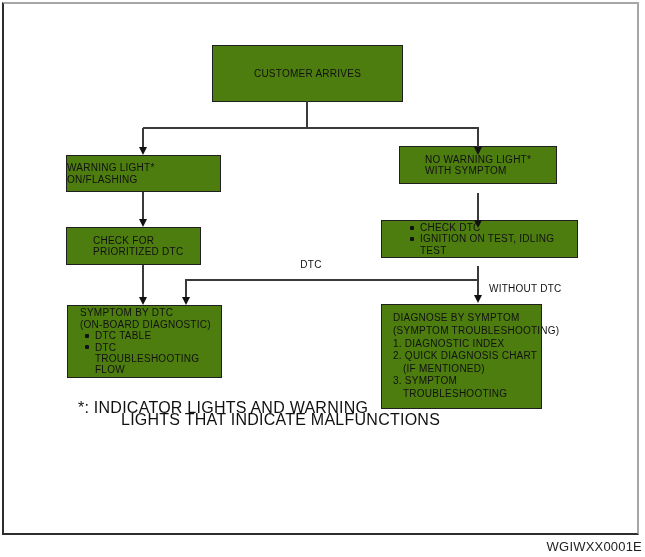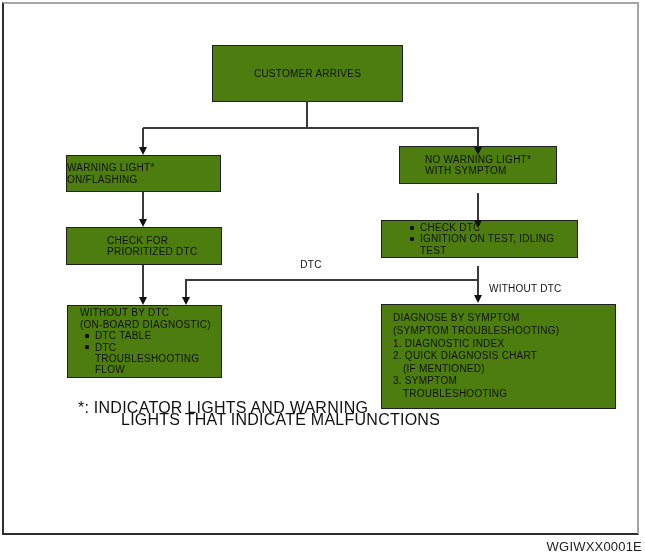--- a/index.html
+++ b/index.html
@@ -23,24 +23,24 @@
   .node{
     position:absolute;box-sizing:border-box;
     background:#4d7c0f;border:1.5px solid #1f1f1f;
     display:flex;flex-direction:column;justify-content:center;
     font-size:10px;line-height:11.5px;letter-spacing:0.25px;
     white-space:nowrap;
   }
   .n-customer{left:212px;top:45px;width:191px;height:57px;align-items:center;}
   .n-warning{left:66px;top:155px;width:155px;height:37px;}
   .n-nowarn{left:399px;top:146px;width:158px;height:38px;padding-left:25px;}
-  .n-checkprior{left:66px;top:227px;width:156px;height:38px;padding-left:40px;}
+  .n-checkprior{left:66px;top:227px;width:135px;height:38px;padding-left:26px;}
   .n-checkdtc{left:381px;top:220px;width:197px;height:38px;padding-left:28px;}
   .n-diagdtc{left:67px;top:305px;width:155px;height:73px;padding-left:12px;line-height:11.4px;}
-  .n-diagsym{left:381px;top:304px;width:235px;height:105px;padding-left:11px;line-height:12.6px;}
+  .n-diagsym{left:381px;top:304px;width:161px;height:105px;padding-left:11px;line-height:12.6px;}
   .brow{display:flex;align-items:center;}
   .bullet{width:4px;height:4px;background:#111;border-radius:1px;margin-right:6px;flex:none;}
   .ind-b{margin-left:5px;}          
   .cont-e{margin-left:10px;}        
   .cont-f{margin-left:15px;}        
   .cont-g{margin-left:10px;}        
   .vline{position:absolute;width:2px;background:#3a3a3a;}
   .hline{position:absolute;height:2px;background:#3a3a3a;}
   .arrow{position:absolute;width:0;height:0;
     border-left:4px solid transparent;border-right:4px solid transparent;
@@ -84,21 +84,21 @@
       <span>CHECK DTC</span>
     </div>
     <div class="brow">
       <span class="bullet"></span>
       <span>IGNITION ON TEST, IDLING</span>
     </div>
     <div class="cont-e">TEST</div>
   </div>
 
   <div class="node n-diagdtc">
-    <div>WITHOUT BY DTC</div>
+    <div>SYMPTOM BY DTC</div>
     <div>(ON-BOARD DIAGNOSTIC)</div>
     <div class="brow ind-b">
       <span class="bullet"></span>
       <span>DTC TABLE</span>
     </div>
     <div class="brow ind-b">
       <span class="bullet"></span>
       <span>DTC</span>
     </div>
     <div class="cont-f">TROUBLESHOOTING</div>

